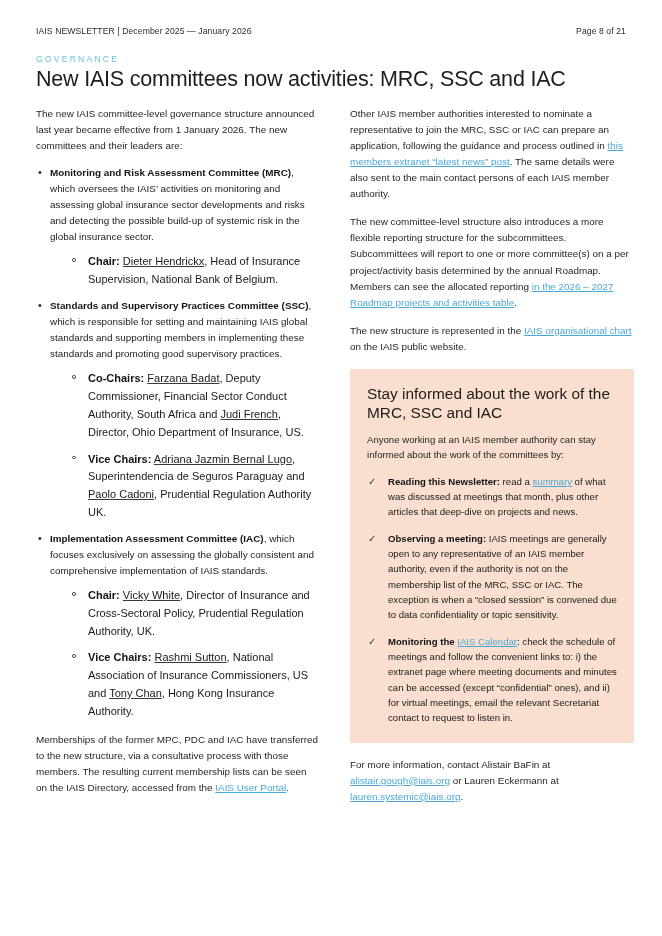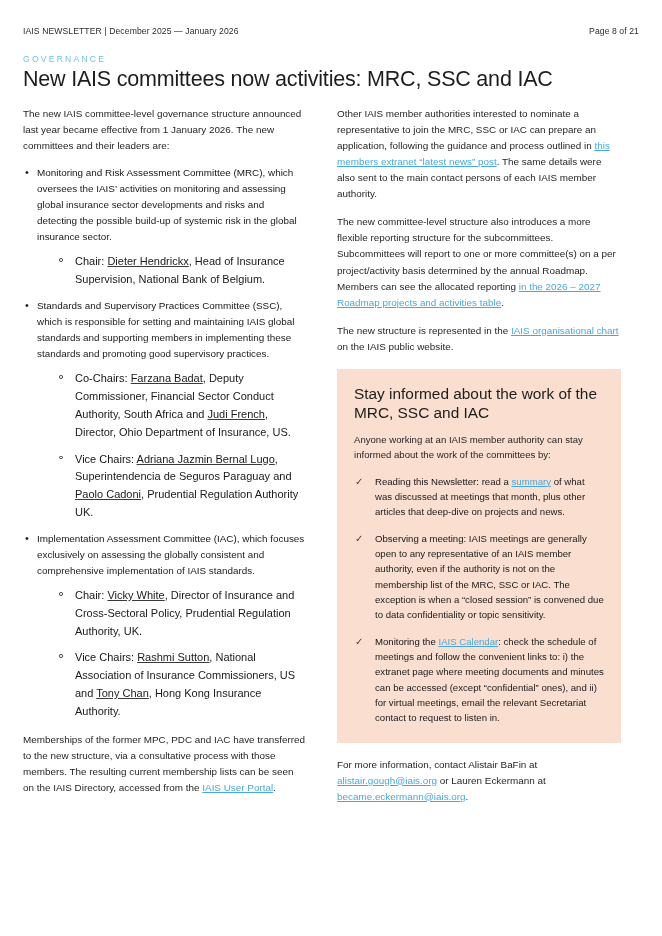--- a/index.html
+++ b/index.html
@@ -13,21 +13,21 @@
     font-family: "Liberation Sans", sans-serif;
     color: #1a1a1a;
     position: relative;
     overflow: hidden;
   }
   .page {
     position: relative;
     width: 662px;
     height: 668px;
     box-sizing: border-box;
-    padding: 0 23px;
+    padding: 0 36px;
   }
 
   
   .running-head {
     display: flex;
     justify-content: space-between;
     align-items: baseline;
     font-size: 8.6px;
     color: #2b2b2b;
     letter-spacing: 0.1px;
@@ -69,21 +69,21 @@
 
   a.link {
     color: #4aa8d8;
     text-decoration: underline;
     text-decoration-color: #4aa8d8;
   }
   .uname {
     text-decoration: underline;
     text-decoration-color: #3a3a3a;
   }
-  b, strong { font-weight: 400; color: #141414; }
+  b, strong { font-weight: 700; color: #141414; }
 
   
   ul.bullets {
     list-style: none;
     margin: 0 0 11px 0;
     padding: 0;
   }
   ul.bullets > li.bullet {
     position: relative;
     padding-left: 14px;
@@ -268,21 +268,21 @@
             <span class="tick">✓</span><strong>Observing a meeting:</strong><span> IAIS meetings are generally open to any representative of an IAIS member authority, even if the authority is not on the membership list of the MRC, SSC or IAC. The exception is when a “closed session” is convened due to data confidentiality or topic sensitivity.</span>
           </li>
 
           <li class="check">
             <span class="tick">✓</span><strong>Monitoring the </strong><a class="link" href="#">IAIS Calendar</a><span>: check the schedule of meetings and follow the convenient links to: i) the extranet page where meeting documents and minutes can be accessed (except “confidential” ones), and ii) for virtual meetings, email the relevant Secretariat contact to request to listen in.</span>
           </li>
 
         </ul>
       </div>
 
-      <p class="after-callout"><span>For more information, contact Alistair BaFin at </span><a class="link" href="#">alistair.gough@iais.org</a><span> or Lauren Eckermann at </span><a class="link" href="#">became.eckermann@iais.org</a><span>.</span></p>
+      <p class="after-callout"><span>For more information, contact Alistair BaFin at </span><a class="link" href="#">alistair.gough@iais.org</a><span> or Lauren Eckermann at </span><a class="link" href="#">lauren.systemic@iais.org</a><span>.</span></p>
 
     </div>
   </div>
 
   <div class="footer">
   </div>
 
 </div>
 
 </body></html>

